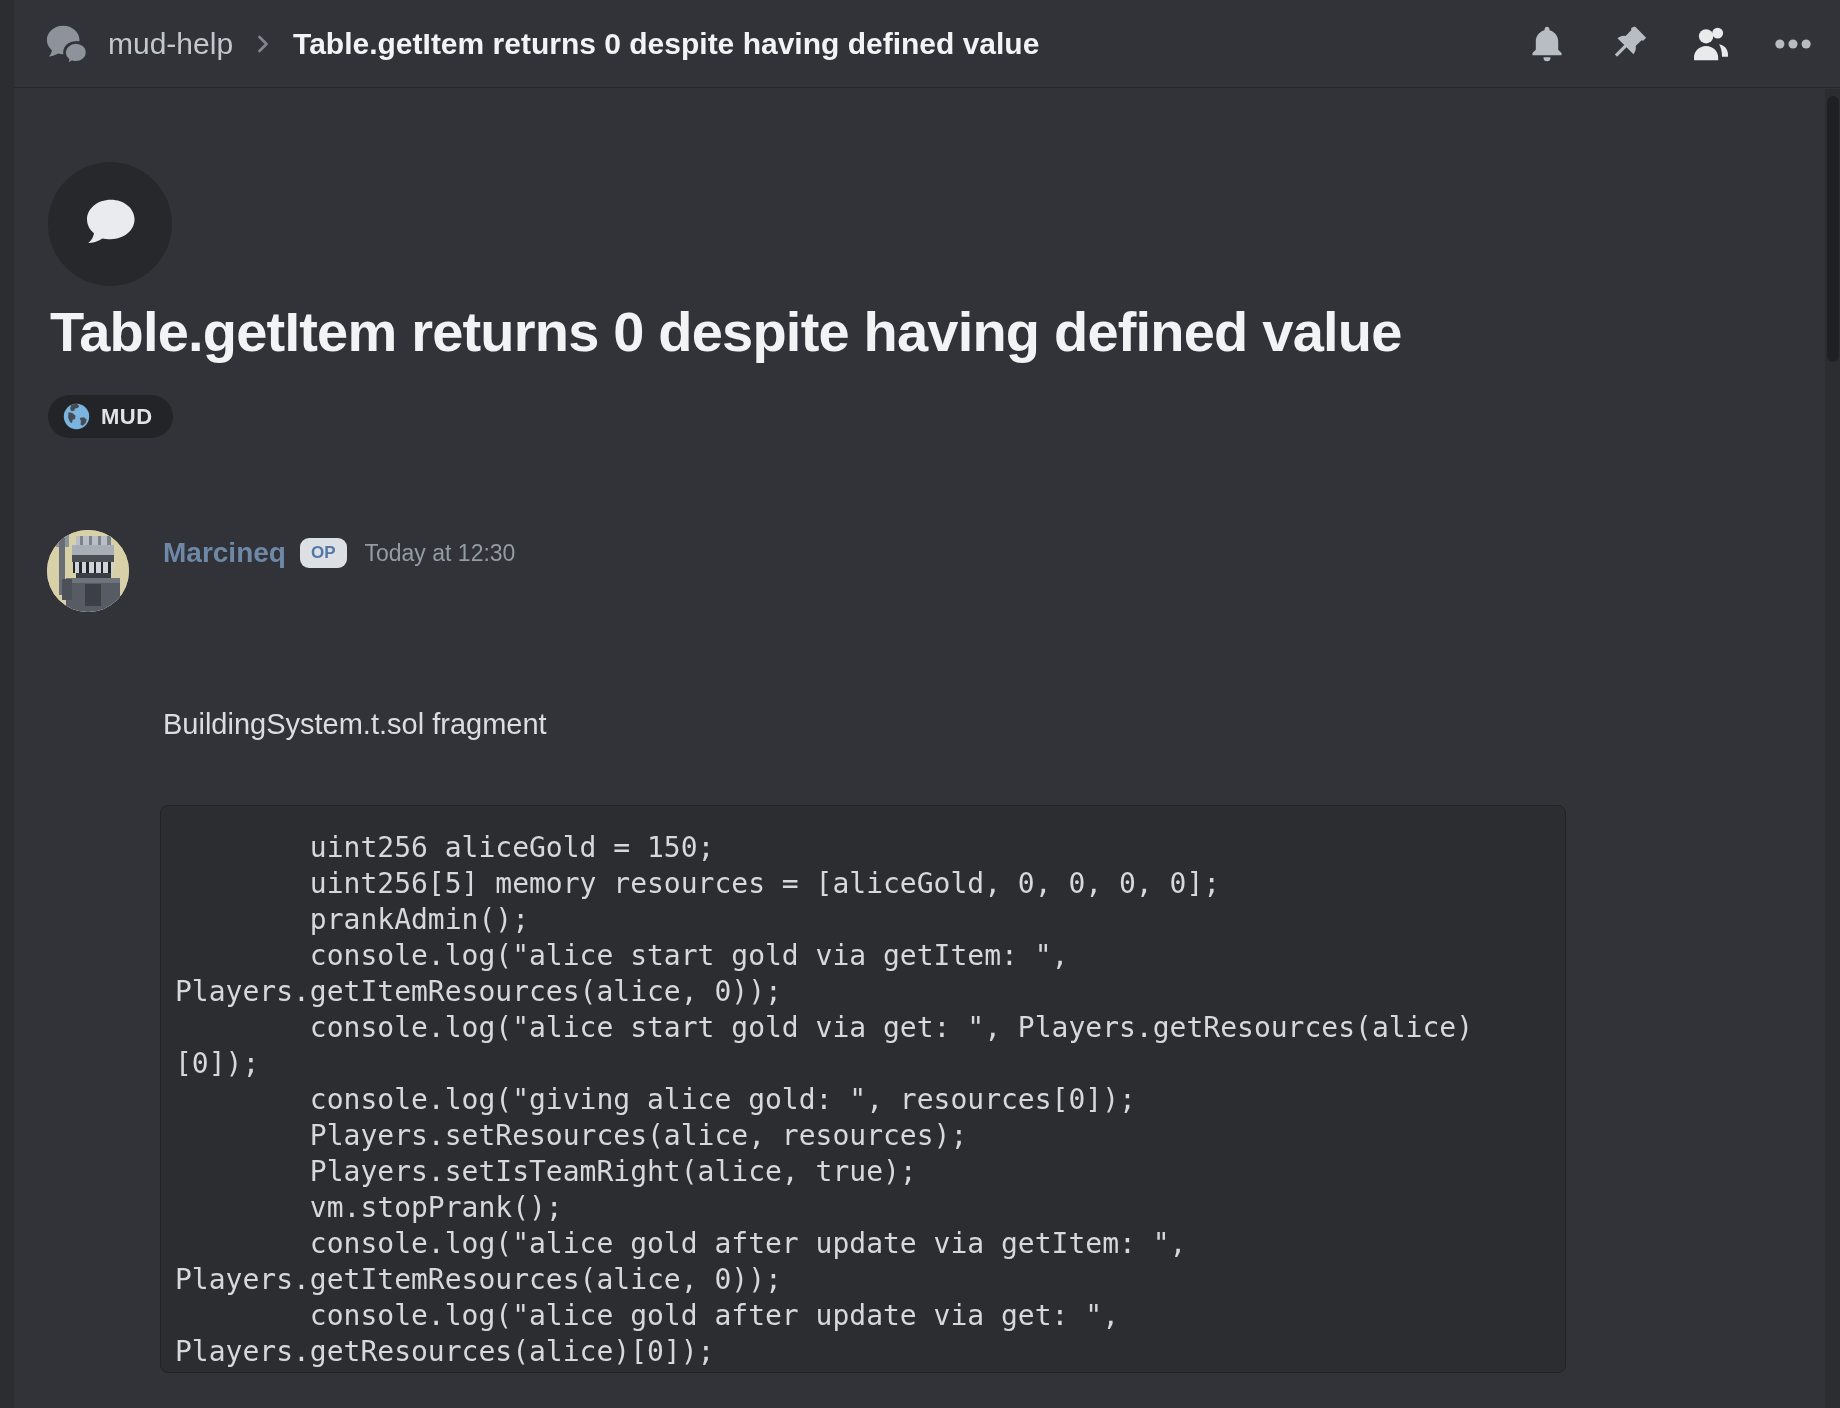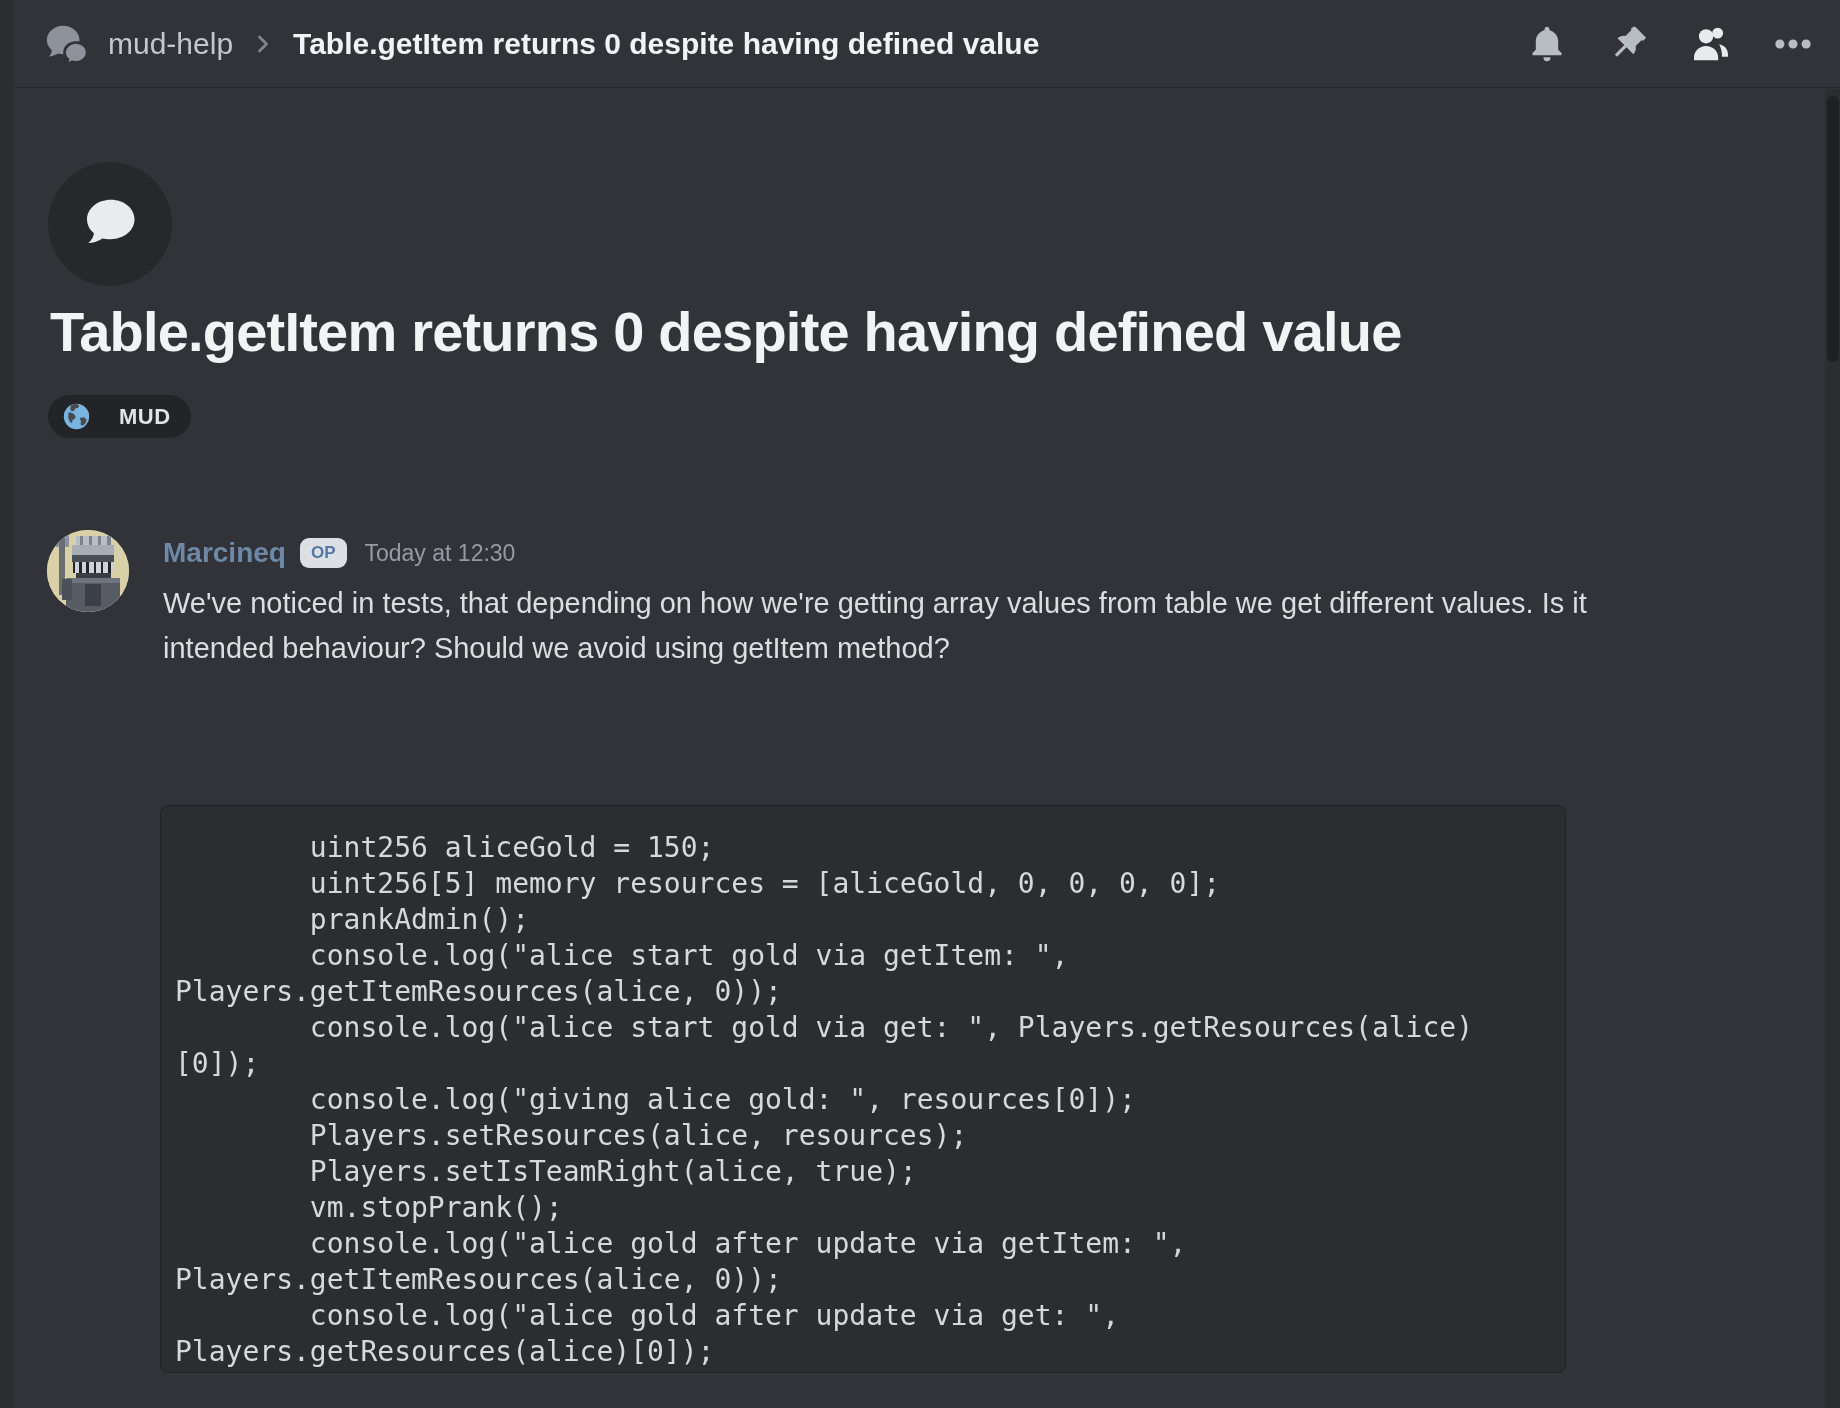--- a/index.html
+++ b/index.html
@@ -80,21 +80,21 @@
 
   .tag-pill {
     position: absolute;
     left: 48px; top: 395px;
     height: 43px;
     padding: 0 20px 0 14px;
     border-radius: 22px;
     background: #232428;
     display: inline-flex;
     align-items: center;
-    gap: 28px;
+    gap: 10px;
   }
   .tag-pill .globe { width: 29px; height: 29px; }
   .tag-label {
     font-size: 22px;
     font-weight: 700;
     letter-spacing: 0.5px;
     color: #e0e3e7;
   }
 
   
@@ -299,21 +299,21 @@
       <rect x="2.9" y="9.6" width="2" height="4" fill="#4c5058"></rect>
     </svg>
   </div>
 
   <div class="msg-header">
     <span class="msg-author">Marcineq</span>
     <span class="op-badge">OP</span>
     <span class="msg-timestamp">Today at 12:30</span>
   </div>
 
-  <p class="msg-body">We've noticed in tests, that depending on how we're getting array values from table we get different values. Is it intended behaviour? Should we avoid using getItem method?</p>
+  <p class="msg-fragment">BuildingSystem.t.sol fragment</p>
 
   <div class="code-block">
     <pre>        uint256 aliceGold = 150;
         uint256[5] memory resources = [aliceGold, 0, 0, 0, 0];
         prankAdmin();
         console.log("alice start gold via getItem: ",
 Players.getItemResources(alice, 0));
         console.log("alice start gold via get: ", Players.getResources(alice)
 [0]);
         console.log("giving alice gold: ", resources[0]);

